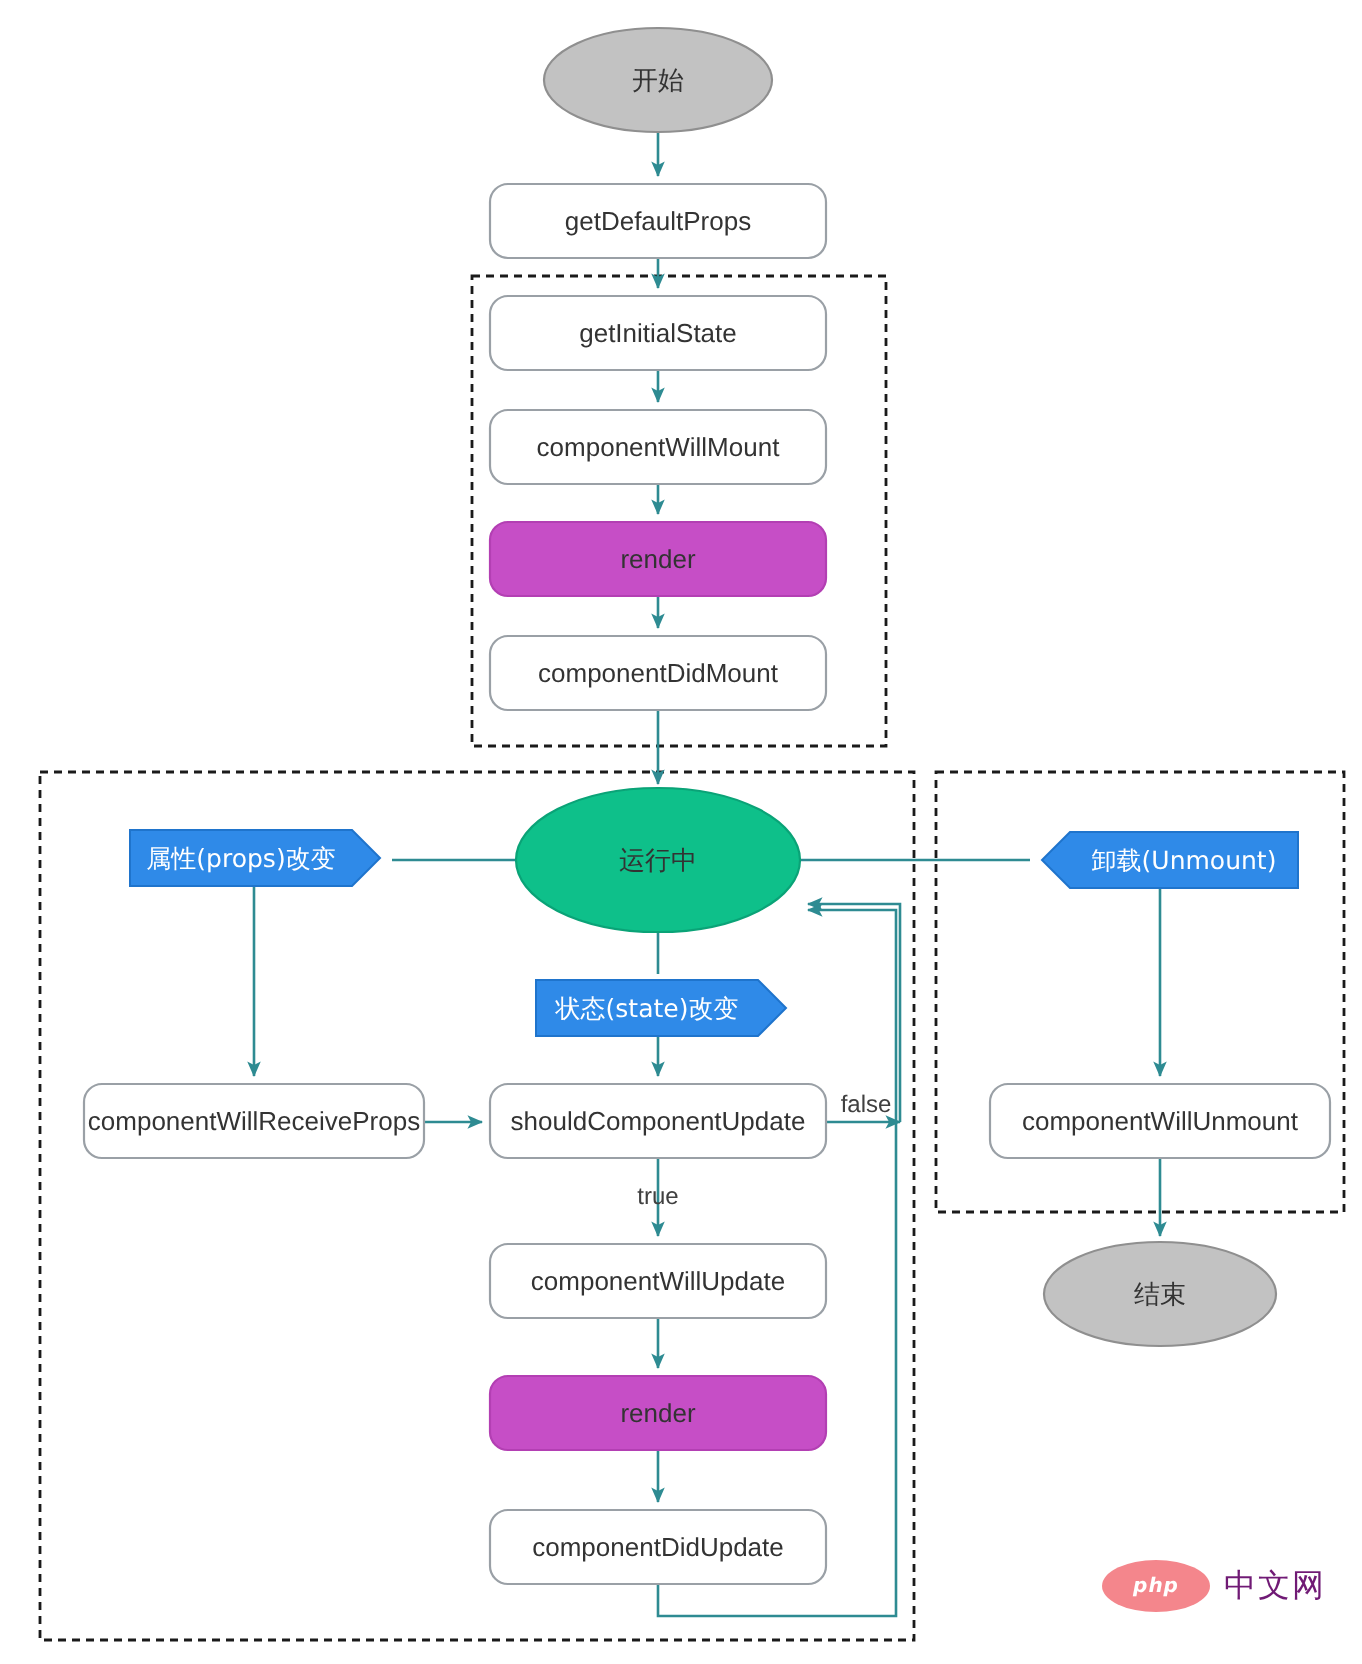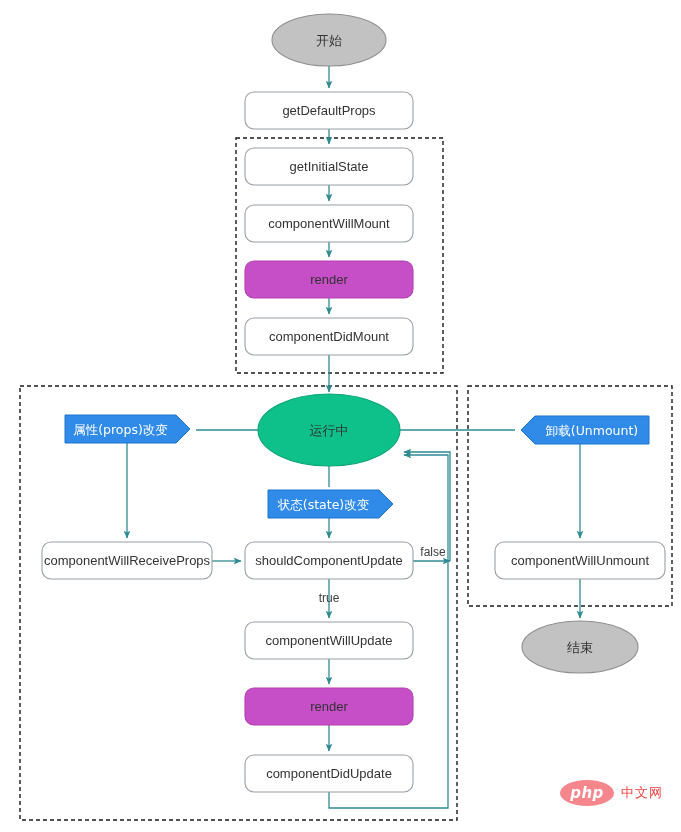--- a/index.html
+++ b/index.html
@@ -101,30 +101,30 @@
   }
   .wm-badge {
     width: 54px;
     height: 26px;
     border-radius: 50%;
     background: #f4868c;
     display: flex;
     align-items: center;
     justify-content: center;
     font-family: "DejaVu Sans", sans-serif;
-    font-size: 15px;
+    font-size: 10px;
     font-style: italic;
     font-weight: bold;
     color: #ffffff;
     letter-spacing: 0.5px;
   }
   .wm-text {
     font-family: "DejaVu Sans", sans-serif;
-    font-size: 13px;
-    color: #ef4444;
+    font-size: 16px;
+    color: #701a75;
     letter-spacing: 1px;
   }
 </style>
 </head>
 <body>
 
 <div id="diagram-root">
   <svg id="flow" viewBox="0 0 681 832">
     <defs>
       <marker id="arrowhead" markerWidth="7" markerHeight="7" refX="5.6" refY="3" orient="auto" markerUnits="strokeWidth">

